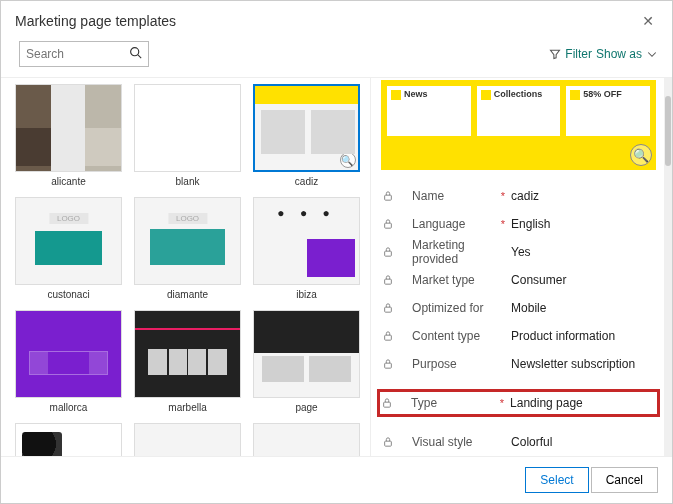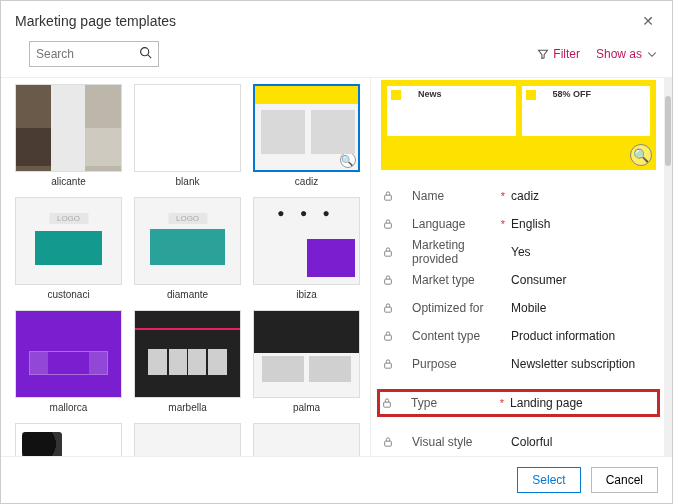--- a/index.html
+++ b/index.html
@@ -1,25 +1,25 @@
 <!DOCTYPE html>
 <html><head>
 <meta charset="utf-8">
 <style>
   *{box-sizing:border-box;margin:0;padding:0;font-family:"Segoe UI",Arial,sans-serif}
   body{background:#fff}
   .dialog{width:673px;height:504px;border:1px solid #ccc;display:flex;flex-direction:column;position:relative;background:#fff}
   .hdr{display:flex;align-items:center;justify-content:space-between;padding:8px 14px 4px 14px}
   .hdr h1{font-size:14px;font-weight:400;color:#333}
   .close-x{font-size:14px;color:#666;cursor:pointer;padding:4px}
-  .toolbar{display:flex;justify-content:space-between;padding:4px 14px 10px 28px}
+  .toolbar{display:flex;justify-content:space-between;padding:4px 14px 10px 18px}
   .search{display:flex;align-items:center;border:1px solid #bbb;height:26px;width:130px;padding:0 6px;background:#fff}
   .search input{border:0;outline:0;font-size:12px;flex:1;width:80px}
   .search .mag{font-size:13px;color:#333}
-  .tb-right{display:flex;align-items:center;gap:16px;font-size:12px;color:#be185d}
+  .tb-right{display:flex;align-items:center;gap:4px;font-size:12px;color:#0f766e}
   .tb-right .itm{display:flex;align-items:center;gap:4px;cursor:pointer}
   .tb-right svg{width:12px;height:12px;stroke:#555;fill:none;stroke-width:1.4}
   .body{flex:1;display:flex;overflow:hidden;border-top:1px solid #eee}
   .gallery{flex:0 0 55%;overflow:hidden;position:relative}
   .gallery-scroll{position:absolute;inset:0 6px 0 0;overflow-y:auto;padding:6px 4px 6px 14px}
   .grid{display:grid;grid-template-columns:repeat(3,1fr);gap:10px 12px}
   .card{display:flex;flex-direction:column;align-items:center;cursor:pointer}
   .thumb{width:100%;height:88px;border:1px solid #ddd;background:#f4f4f4;position:relative;overflow:hidden}
   .thumb.selected{border:2px solid #0078d4}
   .card-label{font-size:10px;color:#333;margin-top:4px;text-align:left}
@@ -47,34 +47,34 @@
   .t-palma::after{content:"";position:absolute;left:8%;right:8%;top:52%;height:26px;background:linear-gradient(90deg,#d0d0d0 0 47%,transparent 47% 53%,#d0d0d0 53% 100%)}
   .t-last{background:#fff}
   .t-last::before{content:"";position:absolute;left:6px;top:8px;width:40px;height:30px;background:radial-gradient(circle at 40% 40%,#111 0 18px,#333 18px);border-radius:3px}
   
   .details{flex:1;border-left:1px solid #eee;display:flex;overflow:hidden}
   .details-inner{flex:1;overflow-y:auto;padding:0 6px 8px 8px;position:relative}
   .details-sb{width:8px;background:#f0f0f0;position:relative}
   .details-sb::before{content:"";position:absolute;left:1px;right:1px;top:18px;height:70px;background:#c7c7c7;border-radius:3px}
   .preview{height:90px;background:#ffe100;position:relative;margin:2px 2px 0 2px;overflow:hidden}
   .pv-cards{position:absolute;left:6px;right:6px;top:6px;bottom:34px;display:flex;gap:6px}
-  .pv-card{flex:1;background:#fff;padding:3px 4px;font-size:9px;font-weight:600;color:#333;display:flex;align-items:flex-start;gap:17px}
+  .pv-card{flex:1;background:#fff;padding:3px 4px;font-size:9px;font-weight:600;color:#333;display:flex;align-items:flex-start;gap:3px}
   .pv-card .sq{width:10px;height:10px;background:#ffe100;margin-top:1px;flex:0 0 auto}
   .pv-lines{position:absolute;left:6px;right:6px;bottom:8px;height:14px;display:flex;gap:6px}
   .pv-lines>div{flex:1}
   .pv-zoom{position:absolute;right:4px;bottom:4px;width:22px;height:22px;border-radius:50%;background:rgba(255,255,255,.4);border:1px solid #888;display:flex;align-items:center;justify-content:center;color:#555;font-size:13px}
   .props{margin-top:12px}
   .prop{display:flex;align-items:center;height:28px;font-size:12px;color:#333;padding:0 4px}
   .prop .lab{flex:0 0 128px;display:flex;align-items:center;gap:19px;color:#555}
   .prop .req{color:#d13438;margin-left:auto;margin-right:6px;font-size:11px}
   .prop .val{flex:1;color:#222}
   .lock{width:10px;height:12px}
   .lock svg{width:10px;height:12px;stroke:#888;fill:none;stroke-width:1.2}
   .hl{border:3px solid #c62828;margin:11px -2px;padding:0 2px!important}
-  .footer{display:flex;justify-content:flex-end;gap:10px;padding:10px 14px;border-top:1px solid #eee}
+  .footer{display:flex;justify-content:flex-end;gap:2px;padding:10px 14px;border-top:1px solid #eee}
   .btn{font-size:12px;padding:5px 14px;border:1px solid #bbb;background:#fff;cursor:pointer}
   .btn.primary{border-color:#0078d4;color:#0078d4}
   ::-webkit-scrollbar{width:8px}
   ::-webkit-scrollbar-thumb{background:#c7c7c7;border-radius:3px}
   ::-webkit-scrollbar-track{background:#f0f0f0}
 </style>
 </head>
 <body>
 
 <div class="dialog">
@@ -159,21 +159,21 @@
             <div class="card-label">mallorca</div>
           </div>
 
           <div class="card">
             <div class="thumb t-marbella"></div>
             <div class="card-label">marbella</div>
           </div>
 
           <div class="card">
             <div class="thumb t-palma"></div>
-            <div class="card-label">palma</div>
+            <div class="card-label">page</div>
           </div>
 
           <div class="card">
             <div class="thumb t-last"></div>
           </div>
           <div class="card">
             <div class="thumb"></div>
           </div>
           <div class="card">
             <div class="thumb"></div>
@@ -187,20 +187,24 @@
       <div class="details-inner">
 
         <div class="preview">
           <div class="pv-cards">
             <div class="pv-card">
                 <span class="sq"></span>
                 <span>News</span>
               </div>
             <div class="pv-card">
                 <span class="sq"></span>
+                <span>Collections</span>
+              </div>
+            <div class="pv-card">
+                <span class="sq"></span>
                 <span>58% OFF</span>
               </div>
           </div>
           <div class="pv-lines">
               <div></div>
               <div></div>
               <div></div>
             </div>
           <div class="pv-zoom">🔍</div>
         </div>

